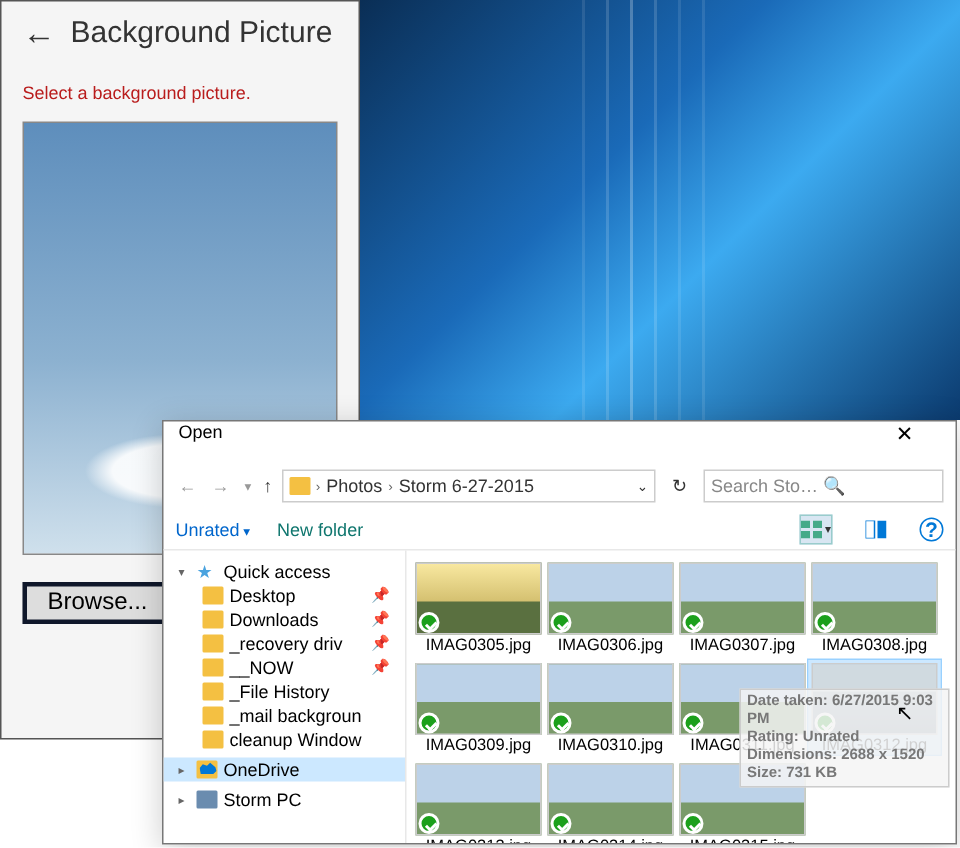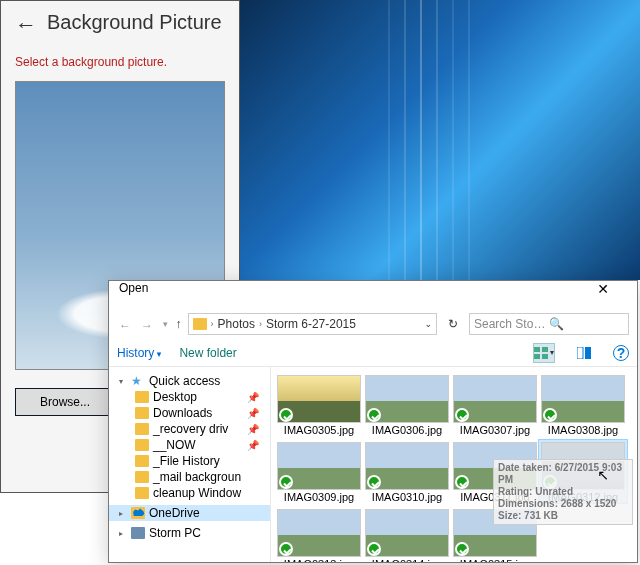--- a/index.html
+++ b/index.html
@@ -5,21 +5,21 @@
 * { box-sizing: border-box; margin: 0; padding: 0; font-family: "Segoe UI", sans-serif; }
 body { width: 640px; height: 565px; position: relative; overflow: hidden; background: #fff; }
 
 .bgpanel { position: absolute; left: 0; top: 0; width: 240px; height: 493px; background: #f5f5f5; border: 1px solid #555; padding: 0; }
 .bgpanel .hdr { display: flex; align-items: center; gap: 10px; padding: 8px 14px 2px 14px; }
 .bgpanel .back { font-size: 22px; color: #333; cursor: pointer; }
 .bgpanel .title { font-size: 20px; font-weight: 300; color: #333; }
 .bgpanel .sub { padding: 18px 14px 8px 14px; font-size: 12px; color: #b91c1c; }
 .bgpanel .preview { margin: 4px 14px; width: 210px; height: 289px; background: linear-gradient(to bottom,#5e8ebc 0%,#8cb1d0 55%,#cfe0ec 100%); position: relative; border: 1px solid #888;}
 .bgpanel .preview::after{content:"";position:absolute;bottom:30px;left:40px;width:130px;height:50px;background:radial-gradient(ellipse at center,#fff 0%,#fff 50%,transparent 70%);border-radius:50%;opacity:.9;}
-.bgpanel .browse { margin: 14px; width: 100px; height: 28px; font-size: 12px; background: #ddd; border: 1px solid #0f172a; cursor:pointer;}
+.bgpanel .browse { margin: 14px; width: 100px; height: 28px; font-size: 16px; background: #ddd; border: 3px solid #0f172a; cursor:pointer;}
 
 .wallpaper { position: absolute; left: 240px; top: 0; right: 0; height: 280px;
   background: linear-gradient(135deg,#0a2e55 0%,#1a6ab8 40%,#3caaf0 60%,#0b3a6e 100%); overflow:hidden;}
 .wallpaper::before{content:"";position:absolute;left:45%;top:0;width:2px;height:100%;background:rgba(255,255,255,.25);box-shadow:-16px 0 rgba(255,255,255,.15),16px 0 rgba(255,255,255,.15),-32px 0 rgba(255,255,255,.1),32px 0 rgba(255,255,255,.1),48px 0 rgba(255,255,255,.1);}
 
 .dialog { position: absolute; left: 108px; top: 280px; width: 530px; height: 283px; background: #fff; border: 1px solid #777; box-shadow: 0 4px 20px rgba(0,0,0,.2); }
 .titlebar { height: 28px; display: flex; align-items: flex-start; padding: 0 14px 0 10px; font-size: 12px; }
 .titlebar .ttxt { flex: 1; }
 .titlebar .close { width: 40px; text-align: center; font-size: 14px; cursor:pointer;}
 .navrow { height: 30px; display: flex; align-items: center; gap: 6px; padding: 0 8px; font-size: 12px; color:#333;}
@@ -101,21 +101,21 @@
       <span>Storm 6-27-2015</span>
       <span class="dd">⌄</span>
     </div>
     <span class="refresh">↻</span>
     <div class="search">
       <span>Search Storm 6-27-2015</span>
       <span class="mag">🔍</span>
     </div>
   </div>
   <div class="toolrow">
-    <span class="org">History</span>
+    <span class="org">Unrated</span>
     <span class="nf">New folder</span>
     <span class="spacer"></span>
     <span class="viewbtn sel">
         <svg width="14" height="12">
           <rect x="0" y="0" width="6" height="5" fill="#4a8"></rect>
           <rect x="8" y="0" width="6" height="5" fill="#4a8"></rect>
           <rect x="0" y="7" width="6" height="5" fill="#4a8"></rect>
           <rect x="8" y="7" width="6" height="5" fill="#4a8"></rect>
         </svg>
         <span style="font-size:8px;margin-left:2px;color:#333">▾</span>

